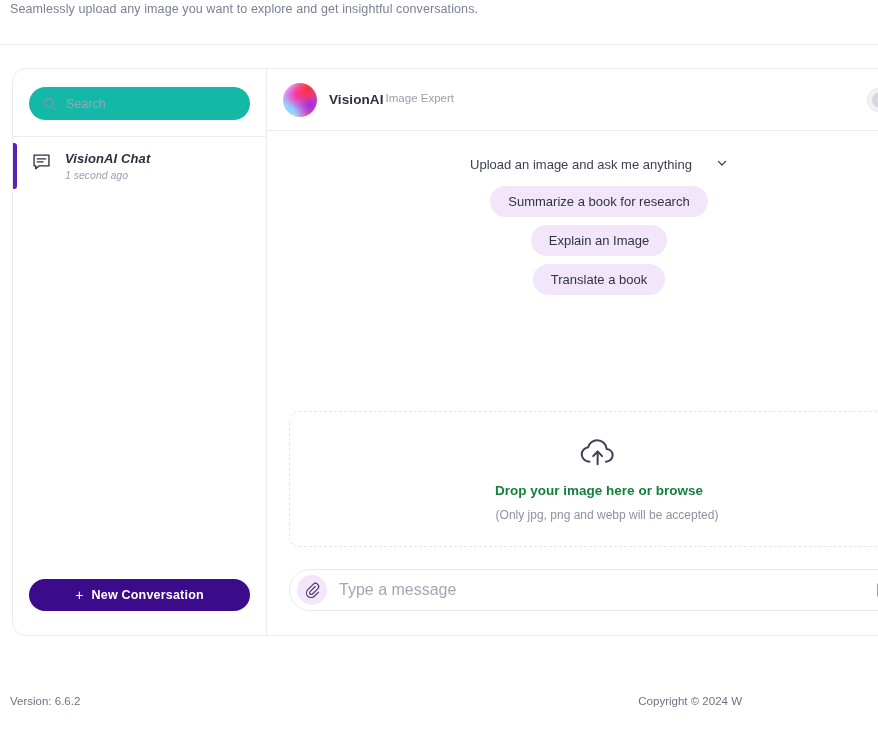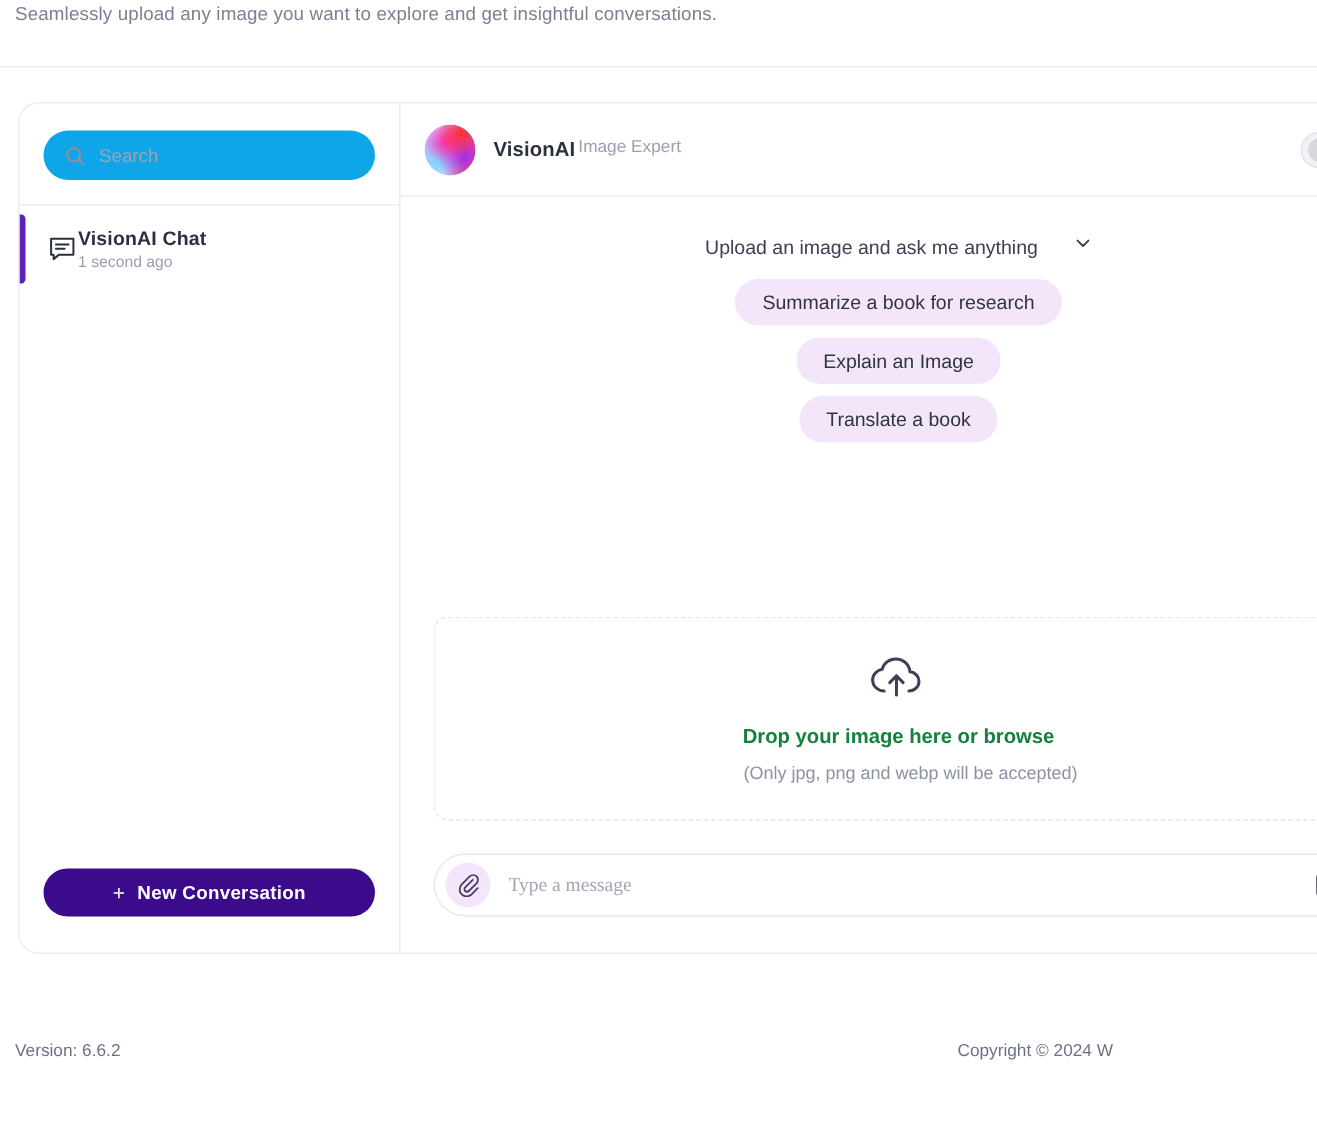--- a/index.html
+++ b/index.html
@@ -59,21 +59,21 @@
     display: flex;
     flex-direction: column;
     position: relative;
   }
 
   .search-wrap {
     padding: 18px 16px 16px 16px;
   }
   .search-box {
     height: 33px;
-    background: #0ea5e9;
+    background: #14b8a6;
     border-radius: 17px;
     display: flex;
     align-items: center;
     padding: 0 14px;
     gap: 9px;
   }
   .search-box svg { flex: none; display: block; }
   .search-input {
     border: none;
     outline: none;
@@ -90,23 +90,25 @@
     height: 1px;
     background: #ececf0;
     width: 100%;
   }
 
   .chat-list { flex: 1; }
 
   .chat-item {
     position: relative;
     display: flex;
-    align-items: flex-end;
+    align-items: flex-start;
+    gap: 13px;
     padding: 14px 16px 14px 18px;
     cursor: pointer;
+    font-style: italic;
   }
   .chat-item.active::before {
     content: "";
     position: absolute;
     left: 0; top: 6px;
     width: 4px;
     height: 46px;
     background: #5b21b6;
     border-radius: 0 3px 3px 0;
   }
@@ -280,22 +282,22 @@
     align-items: center;
     justify-content: center;
     flex: none;
     cursor: pointer;
   }
   .msg-input {
     flex: 1;
     border: none;
     outline: none;
     background: transparent;
-    font-family: Liberation Serif, serif;
-    font-size: 13px;
+    font-family: Liberation Sans, sans-serif;
+    font-size: 16px;
     color: #3b4054;
   }
   .msg-input::placeholder { color: #a2a7b6; }
   .send-btn {
     width: 26px; height: 26px;
     flex: none;
     border: none;
     background: transparent;
     cursor: pointer;
     display: flex;

